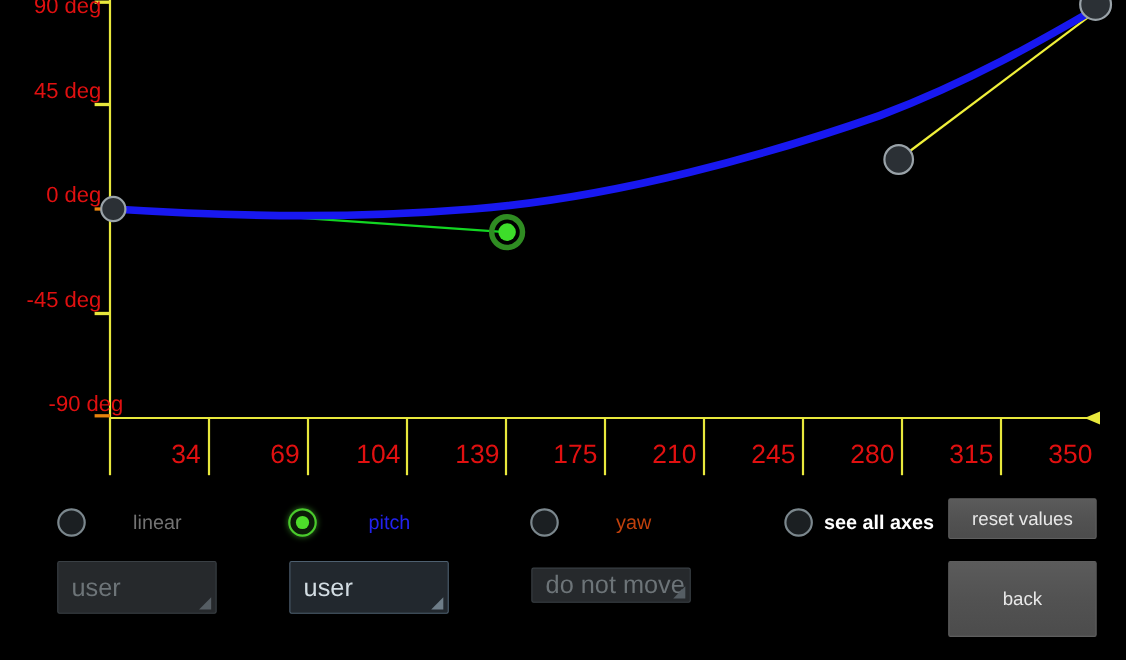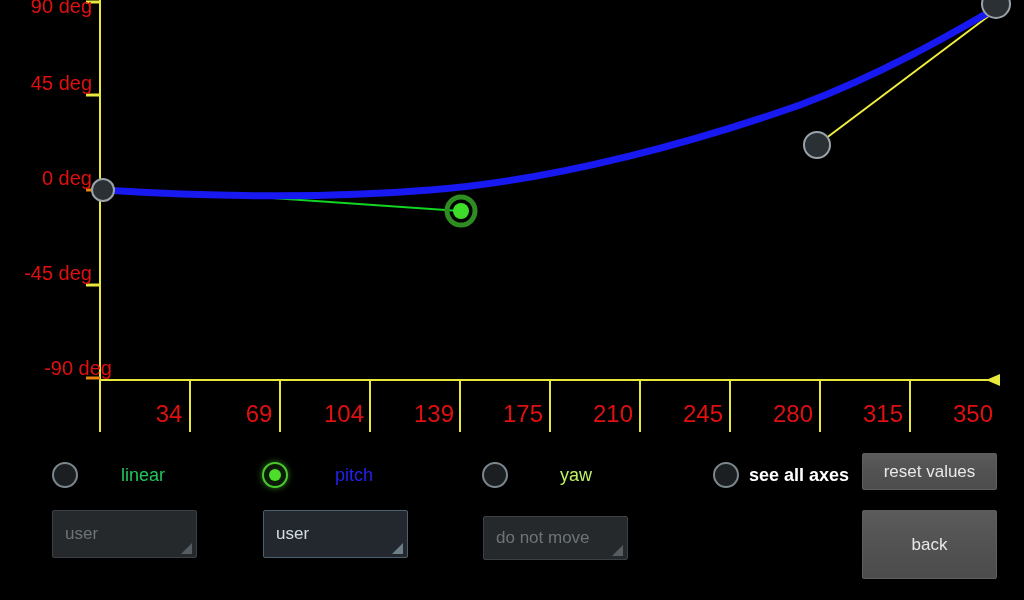--- a/index.html
+++ b/index.html
@@ -109,21 +109,21 @@
   }
   .spinner.enabled {
     background: #22282e;
     border: 1px solid #4e6070;
   }
   .spinner-text {
     position: absolute;
     left: 12px;
     top: 50%;
     transform: translateY(-50%);
-    font-size: 17px;
+    font-size: 23px;
     color: #6d7478;
     white-space: nowrap;
   }
   .spinner.enabled .spinner-text {
     color: #d3dde3;
   }
   .spinner-arrow {
     position: absolute;
     right: 4px;
     bottom: 3px;
@@ -225,49 +225,49 @@
     <div class="xtick-text" style="left:703px;">245</div>
     <div class="xtick-text" style="left:793px;">280</div>
     <div class="xtick-text" style="left:883px;">315</div>
     <div class="xtick-text" style="left:973px;">350</div>
   </div>
 
   <div id="controls">
 
     <div class="radio-row-item" style="left:52px; top:22px;">
       <div class="radio"></div>
-      <span class="radio-label" style="color:#22c55e; margin-left:43px;">linear</span>
+      <span class="radio-label" style="color:#737373; margin-left:43px;">linear</span>
     </div>
 
     <div class="radio-row-item" style="left:262px; top:22px;">
       <div class="radio checked"></div>
       <span class="radio-label" style="color:#2222ee; margin-left:47px;">pitch</span>
     </div>
 
     <div class="radio-row-item" style="left:482px; top:22px;">
       <div class="radio"></div>
-      <span class="radio-label" style="color:#bef264; margin-left:52px;">yaw</span>
+      <span class="radio-label" style="color:#c2410c; margin-left:52px;">yaw</span>
     </div>
 
     <div class="radio-row-item" style="left:713px; top:22px;">
       <div class="radio"></div>
       <span class="radio-label" style="color:#ffffff; margin-left:10px; font-weight:bold;">see all axes</span>
     </div>
 
     <div class="spinner" style="left:52px; top:70px; width:145px; height:48px;">
       <span class="spinner-text">user</span>
       <span class="spinner-arrow"></span>
     </div>
 
     <div class="spinner enabled" style="left:263px; top:70px; width:145px; height:48px;">
       <span class="spinner-text">user</span>
       <span class="spinner-arrow"></span>
     </div>
 
-    <div class="spinner" style="left:483px; top:76px; width:145px; height:44px;">
+    <div class="spinner" style="left:483px; top:76px; width:145px; height:32px;">
       <span class="spinner-text">do not move</span>
       <span class="spinner-arrow"></span>
     </div>
 
     <div class="btn" style="left:862px; top:13px; width:135px; height:37px;">
       <span>reset values</span>
     </div>
 
     <div class="btn" style="left:862px; top:70px; width:135px; height:69px;">
       <span>back</span>

